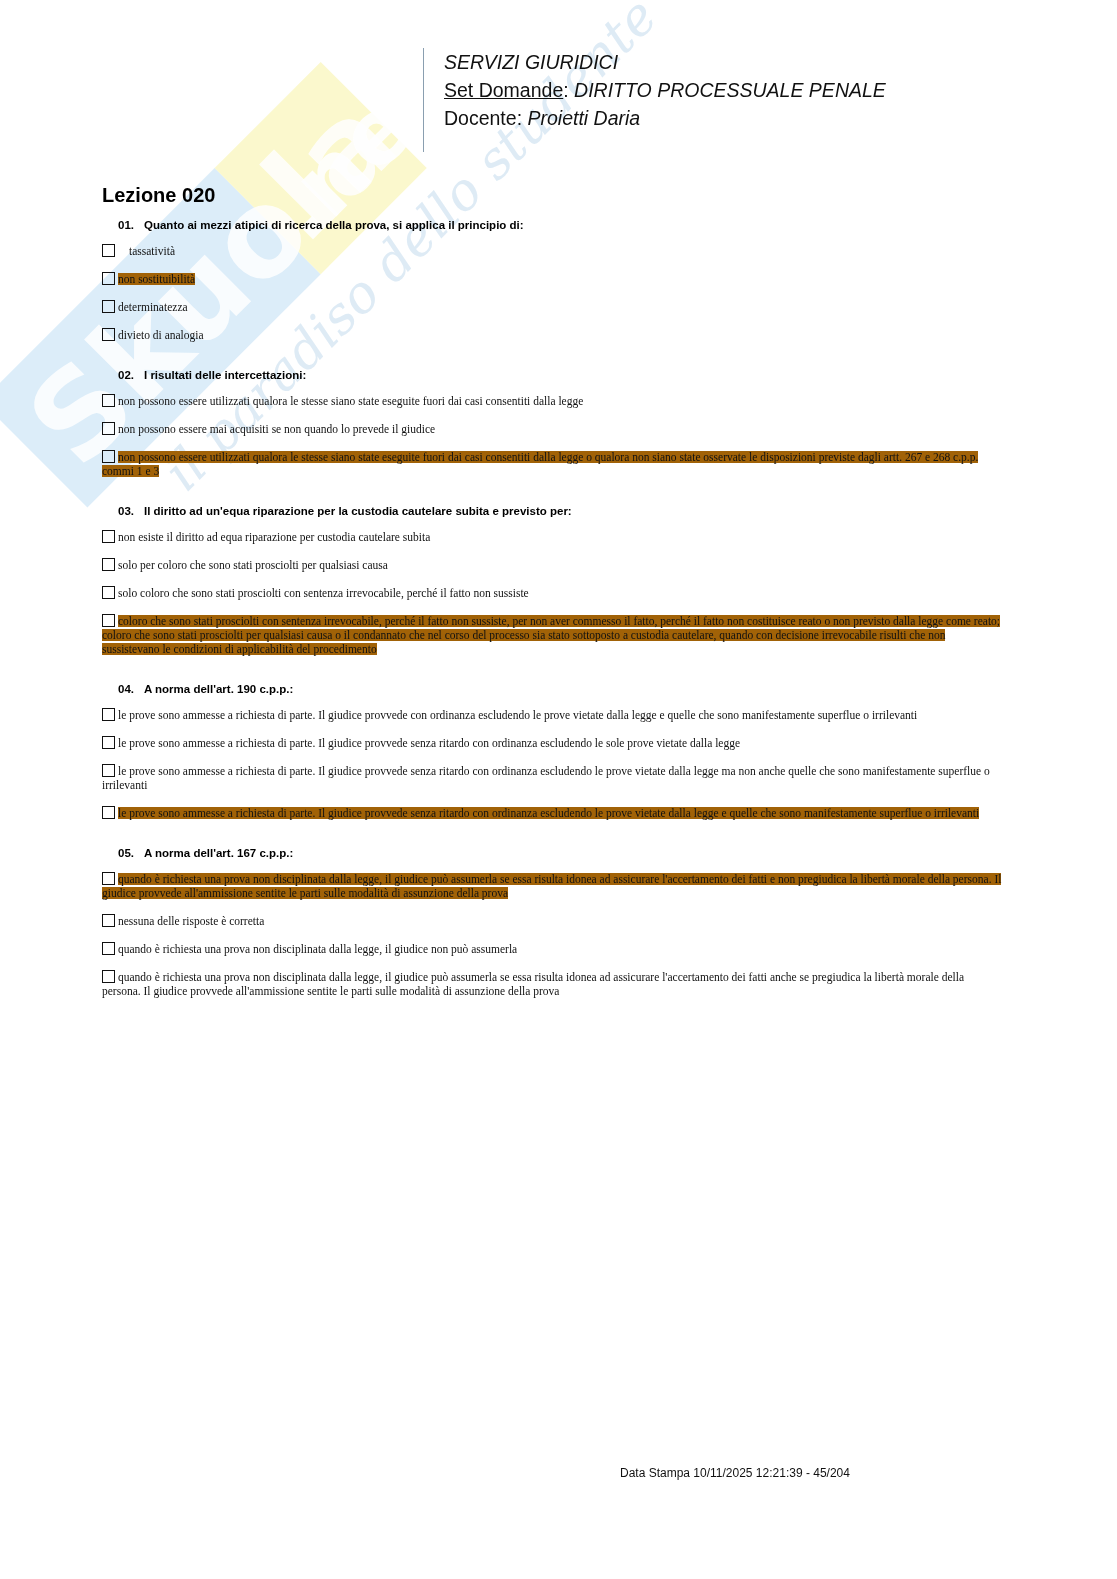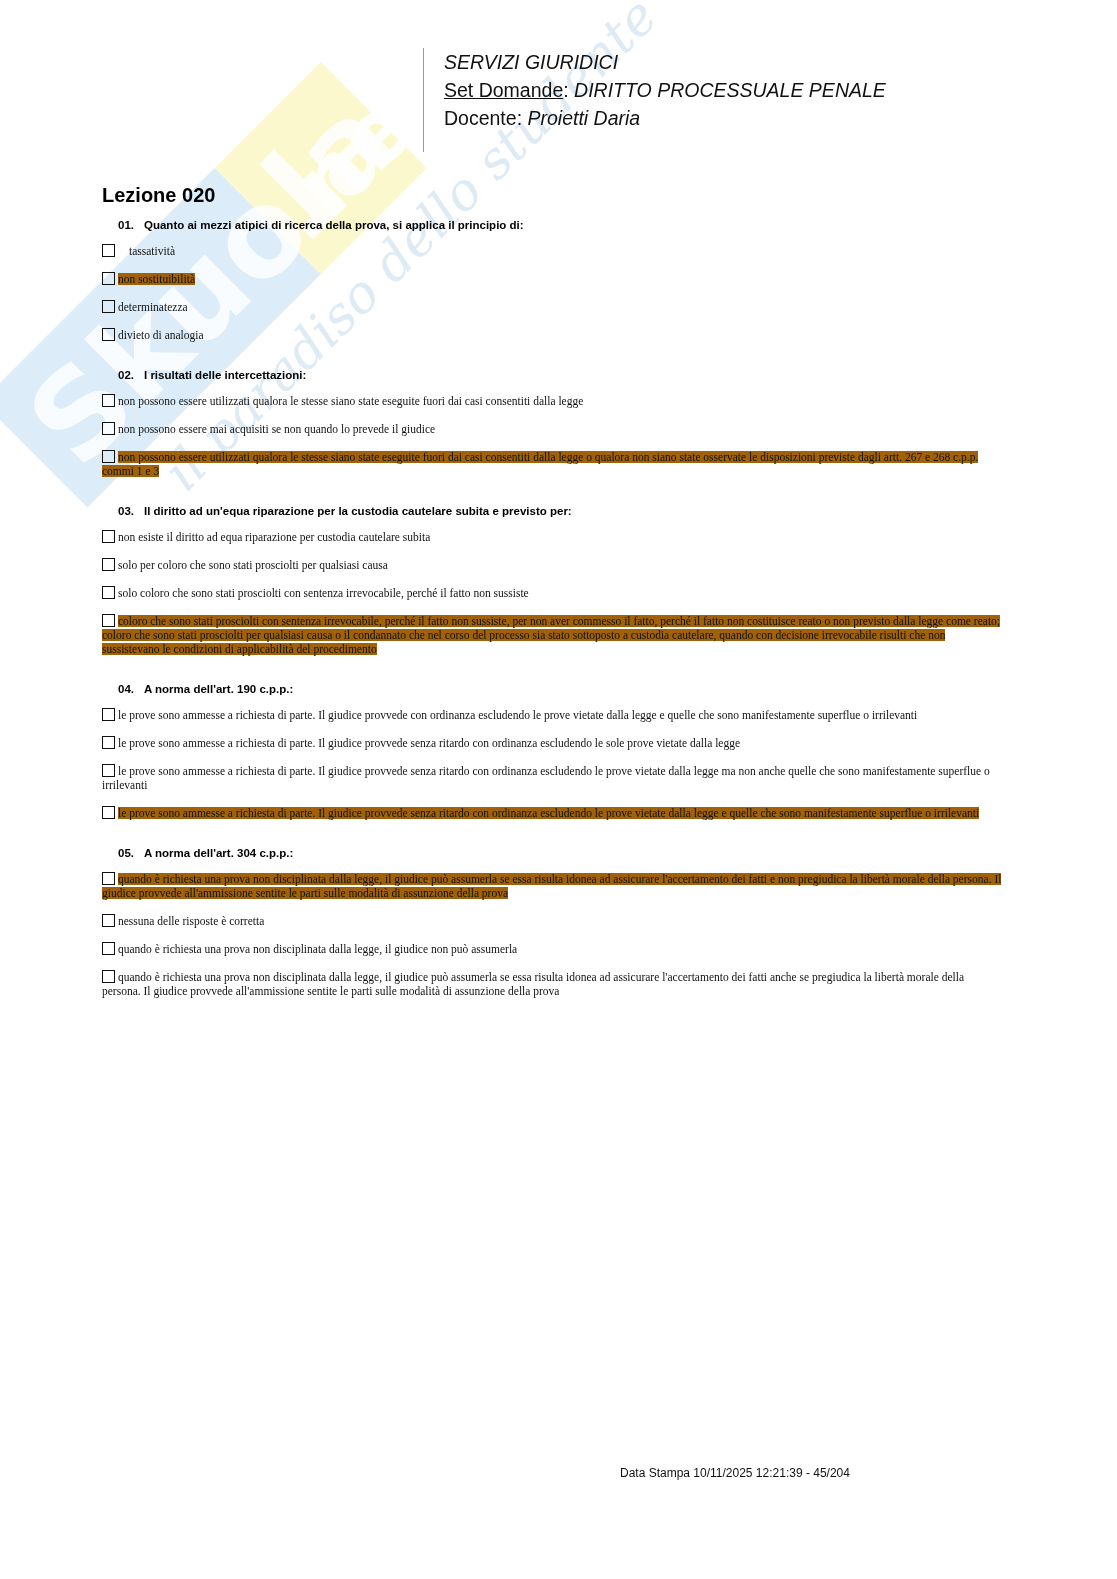--- a/index.html
+++ b/index.html
@@ -80,21 +80,21 @@
           <div class="answer"><span class="box"></span><span class="hl">coloro che sono stati prosciolti con sentenza irrevocabile, perché il fatto non sussiste, per non aver commesso il fatto, perché il fatto non costituisce reato o non previsto dalla legge come reato; coloro che sono stati prosciolti per qualsiasi causa o il condannato che nel corso del processo sia stato sottoposto a custodia cautelare, quando con decisione irrevocabile risulti che non sussistevano le condizioni di applicabilità del procedimento</span></div>
         </div>
         <div class="question">
           <div class="q-title"><span class="num">04.</span><span>A norma dell'art. 190 c.p.p.:</span></div>
           <div class="answer"><span class="box"></span><span>le prove sono ammesse a richiesta di parte. Il giudice provvede con ordinanza escludendo le prove vietate dalla legge e quelle che sono manifestamente superflue o irrilevanti</span></div>
           <div class="answer"><span class="box"></span><span>le prove sono ammesse a richiesta di parte. Il giudice provvede senza ritardo con ordinanza escludendo le sole prove vietate dalla legge</span></div>
           <div class="answer"><span class="box"></span><span>le prove sono ammesse a richiesta di parte. Il giudice provvede senza ritardo con ordinanza escludendo le prove vietate dalla legge ma non anche quelle che sono manifestamente superflue o irrilevanti</span></div>
           <div class="answer"><span class="box"></span><span class="hl">le prove sono ammesse a richiesta di parte. Il giudice provvede senza ritardo con ordinanza escludendo le prove vietate dalla legge e quelle che sono manifestamente superflue o irrilevanti</span></div>
         </div>
         <div class="question">
-          <div class="q-title"><span class="num">05.</span><span>A norma dell'art. 304 c.p.p.:</span></div>
+          <div class="q-title"><span class="num">05.</span><span>A norma dell'art. 167 c.p.p.:</span></div>
           <div class="answer"><span class="box"></span><span class="hl">quando è richiesta una prova non disciplinata dalla legge, il giudice può assumerla se essa risulta idonea ad assicurare l'accertamento dei fatti e non pregiudica la libertà morale della persona. Il giudice provvede all'ammissione sentite le parti sulle modalità di assunzione della prova</span></div>
           <div class="answer"><span class="box"></span><span>nessuna delle risposte è corretta</span></div>
           <div class="answer"><span class="box"></span><span>quando è richiesta una prova non disciplinata dalla legge, il giudice non può assumerla</span></div>
           <div class="answer"><span class="box"></span><span>quando è richiesta una prova non disciplinata dalla legge, il giudice può assumerla se essa risulta idonea ad assicurare l'accertamento dei fatti anche se pregiudica la libertà morale della persona. Il giudice provvede all'ammissione sentite le parti sulle modalità di assunzione della prova</span></div>
         </div>
       </div>
   </div>
 
   <div class="footer">Data Stampa 10/11/2025 12:21:39 - 45/204</div>
 </div>

